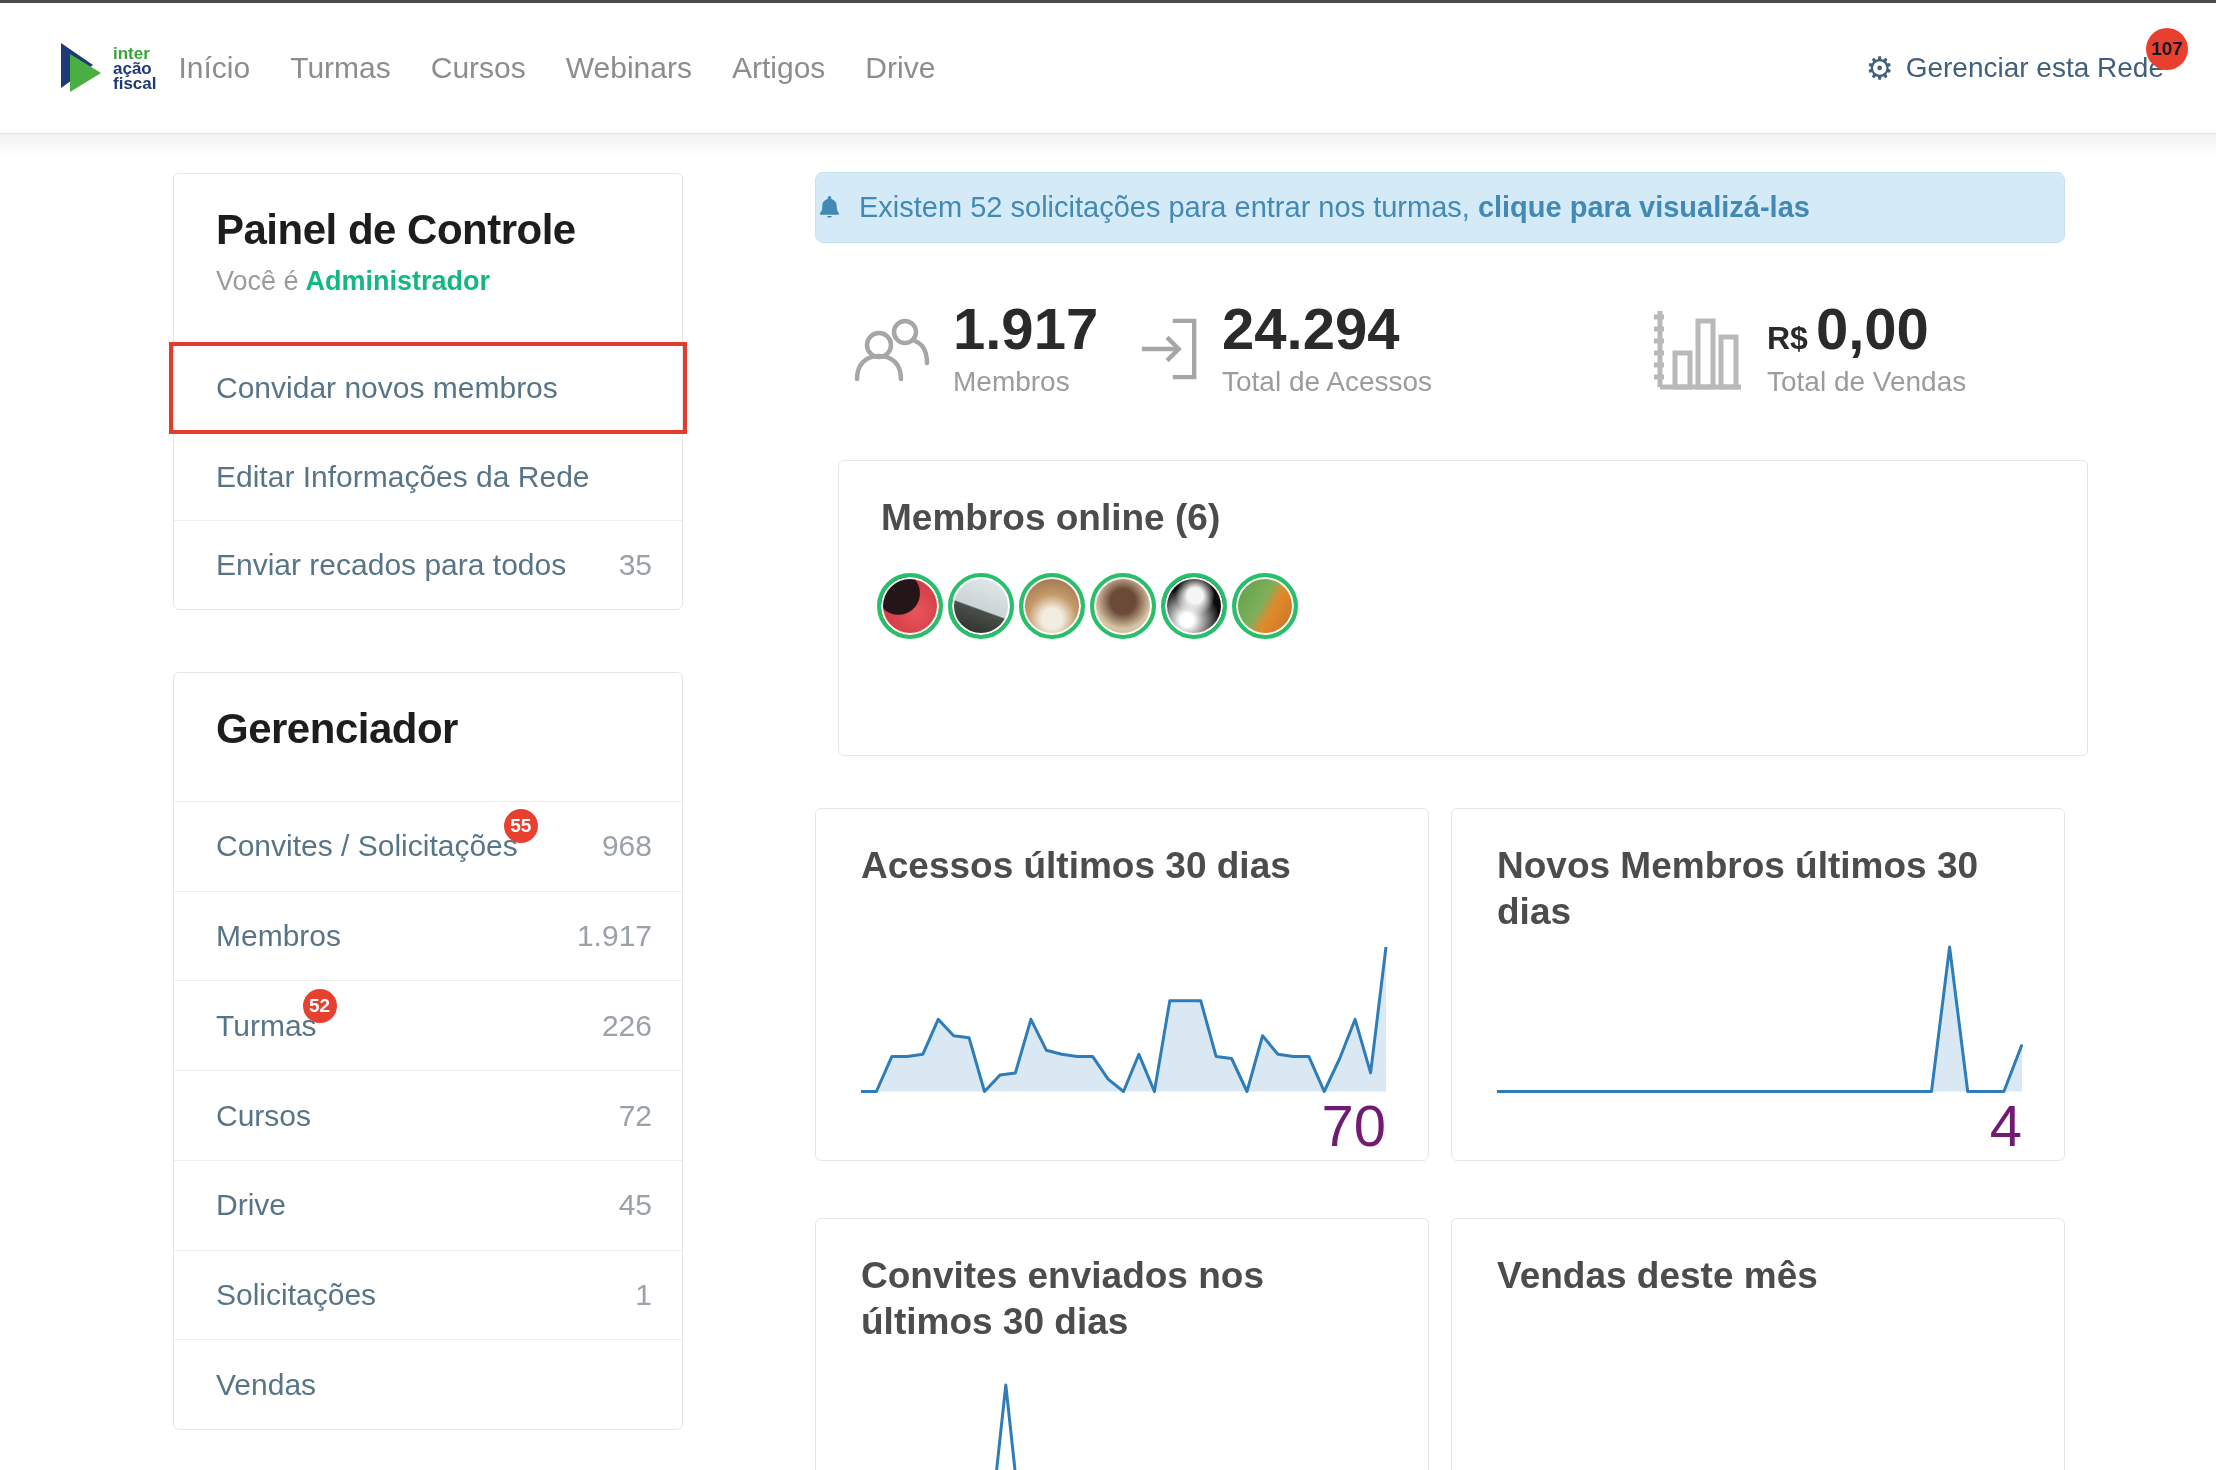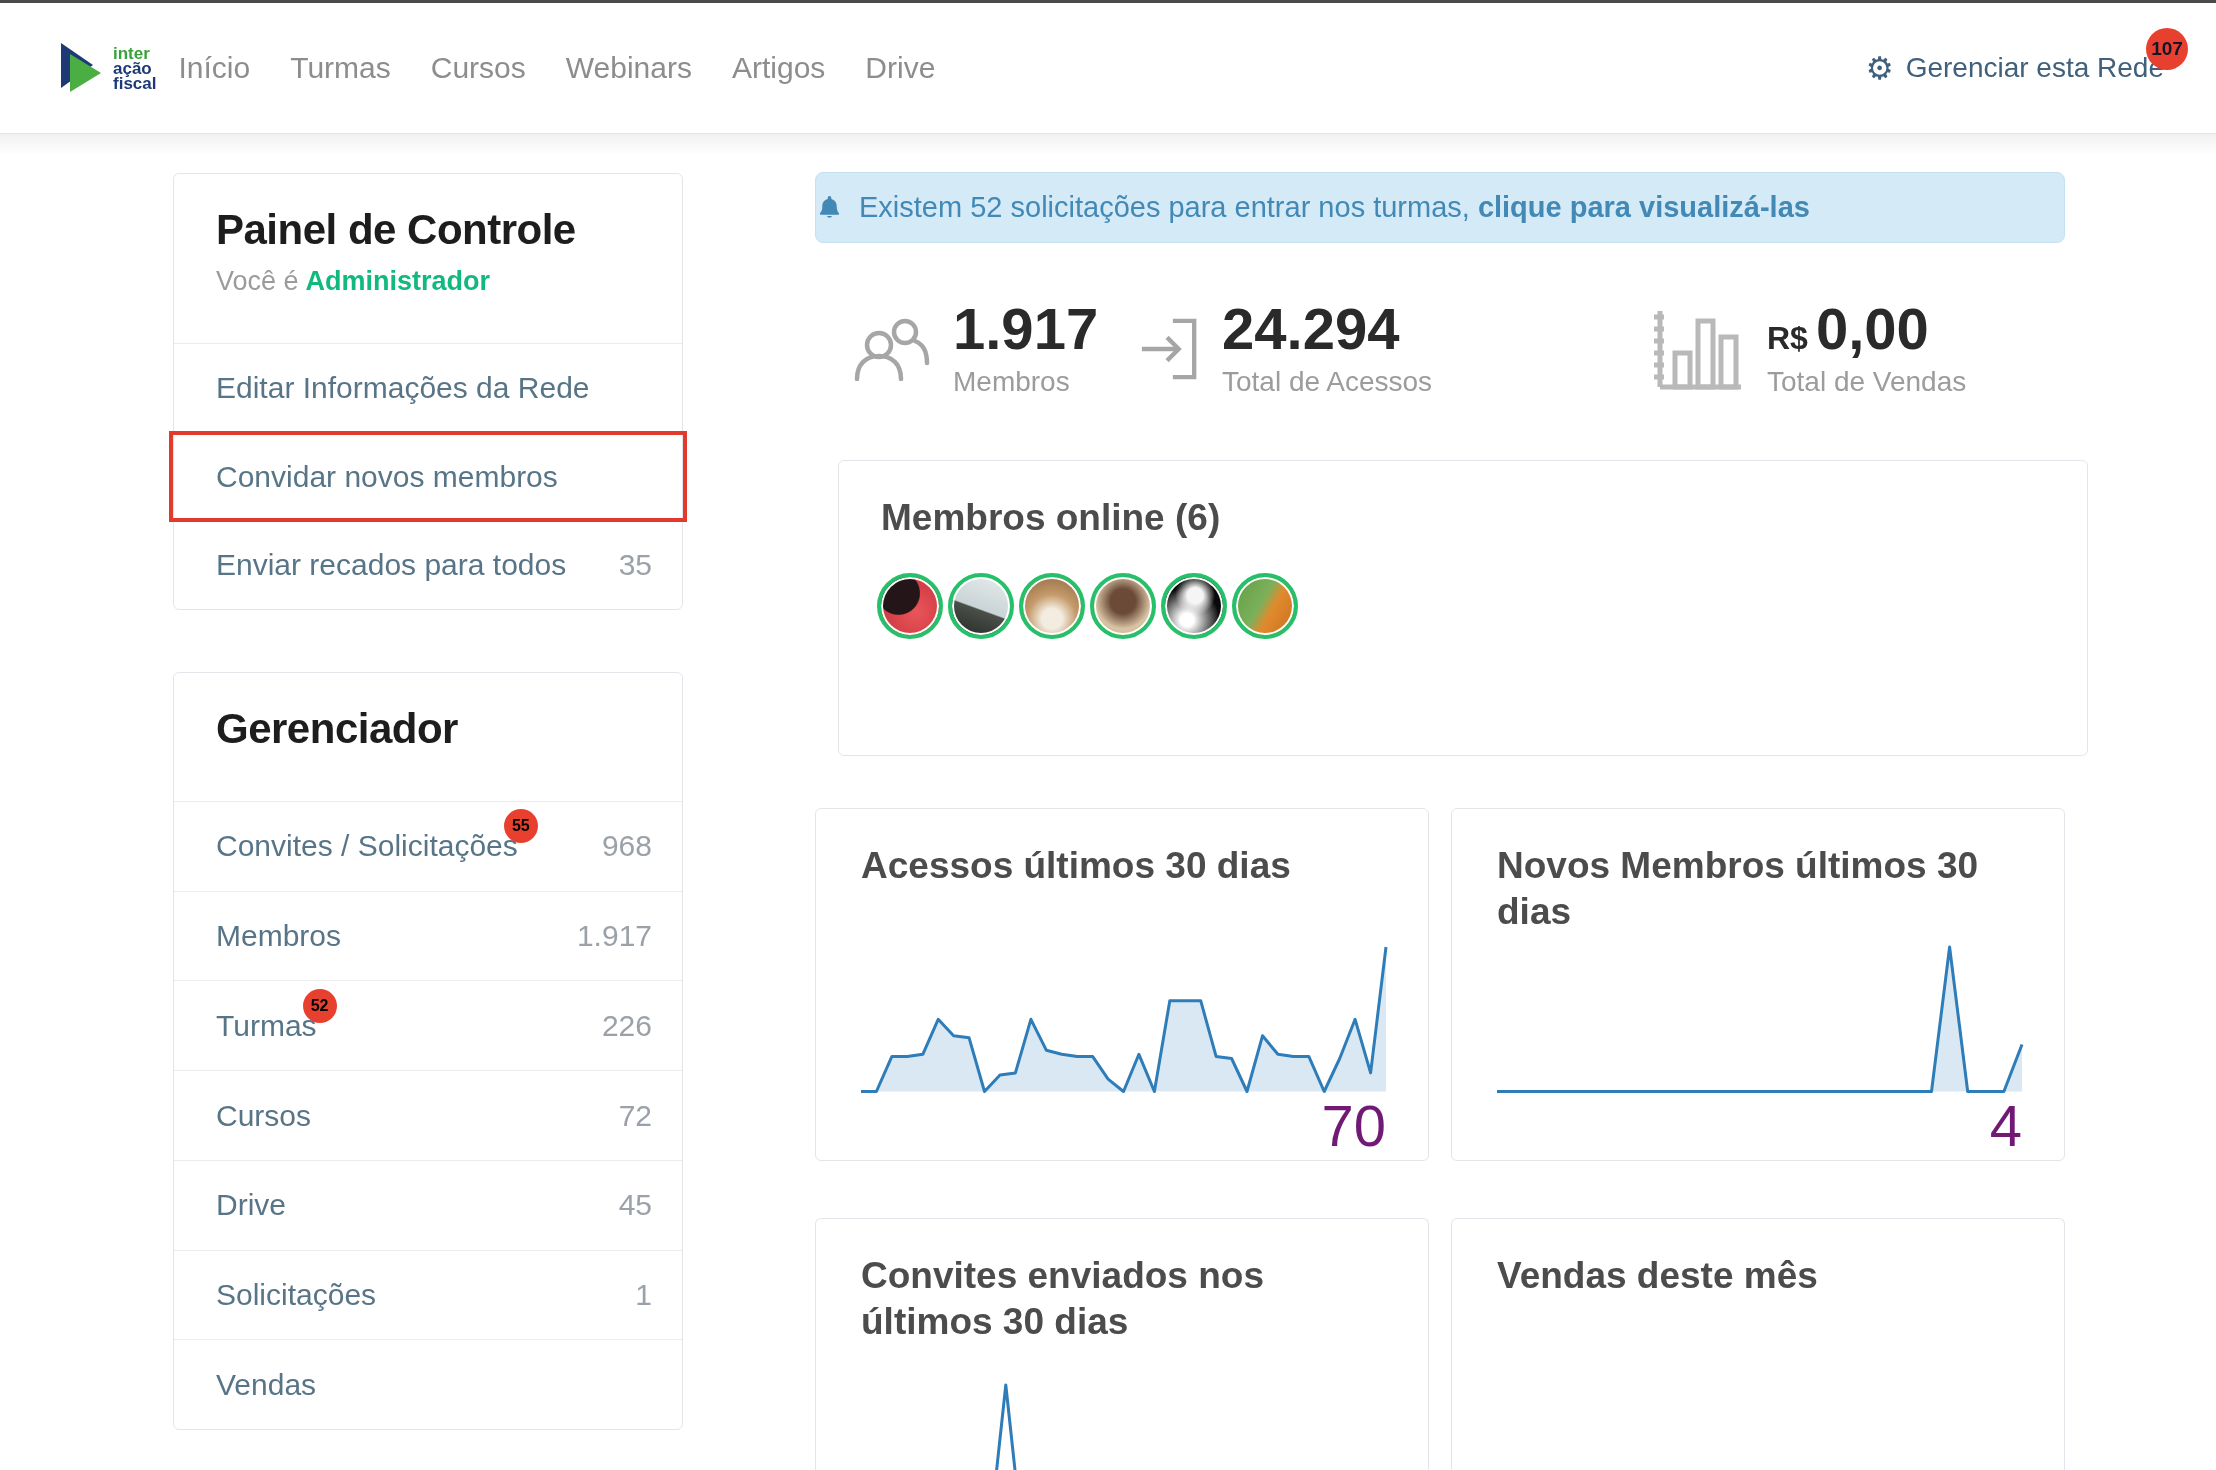--- a/index.html
+++ b/index.html
@@ -39,21 +39,21 @@
   .rows{position:absolute;left:0;right:0;bottom:0;display:flex;flex-direction:column;}
   #panel-rows{top:169px;}
   #manager-rows{top:128px;}
   .srow{flex:1;border-top:1px solid #ededee;display:flex;align-items:center;
     padding:0 30px 0 42px;font-size:30px;color:#587588;cursor:pointer;position:relative;}
   .srow .count{margin-left:auto;color:#9aa1a8;}
   .srow.hl::after{content:"";position:absolute;left:-5px;right:-5px;top:-2px;bottom:-2px;
     border:4px solid #e23b2e;pointer-events:none;z-index:2;}
   .lbl-wrap{position:relative;display:inline-block;}
   .sup-badge{position:absolute;top:-20px;left:calc(100% - 14px);min-width:34px;height:34px;
-    border-radius:17px;background:#e8402f;color:#000000;font-size:16px;font-weight:bold;
+    border-radius:17px;background:#e8402f;color:#ffffff;font-size:19px;font-weight:bold;
     display:flex;align-items:center;justify-content:center;padding:0 4px;box-sizing:border-box;}
   #manager-card{left:173px;top:672px;width:510px;height:758px;}
   .mgr-title{font-size:42px;font-weight:bold;color:#1d1d1d;letter-spacing:-.5px;}
 
   
   .banner{position:absolute;left:815px;top:172px;width:1250px;height:71px;background:#d4eaf7;
     border:1px solid #c5e1f1;border-radius:8px;box-sizing:border-box;display:flex;align-items:center;
     color:#4289b5;font-size:29px;cursor:pointer;z-index:2;}
   .banner .bell{margin-right:16px;display:flex;}
   .banner b{margin-left:8px;}
@@ -119,25 +119,25 @@
   <div class="hdr-shadow"></div>
 
   <div class="card" id="panel-card">
     <div class="card-head">
       <div class="panel-title">Painel de Controle</div>
       <div class="panel-sub">
         <span>Você é</span><span class="role">Administrador</span>
       </div>
     </div>
     <div class="rows" id="panel-rows">
-        <div class="srow">
-          <span class="lbl-wrap">Editar Informações da Rede</span>
-        </div>
         <div class="srow hl">
           <span class="lbl-wrap">Convidar novos membros</span>
+        </div>
+        <div class="srow">
+          <span class="lbl-wrap">Editar Informações da Rede</span>
         </div>
         <div class="srow">
           <span class="lbl-wrap">Enviar recados para todos</span>
           <span class="count">35</span>
         </div>
       </div>
   </div>
 
   <div class="card" id="manager-card">
     <div class="card-head">

